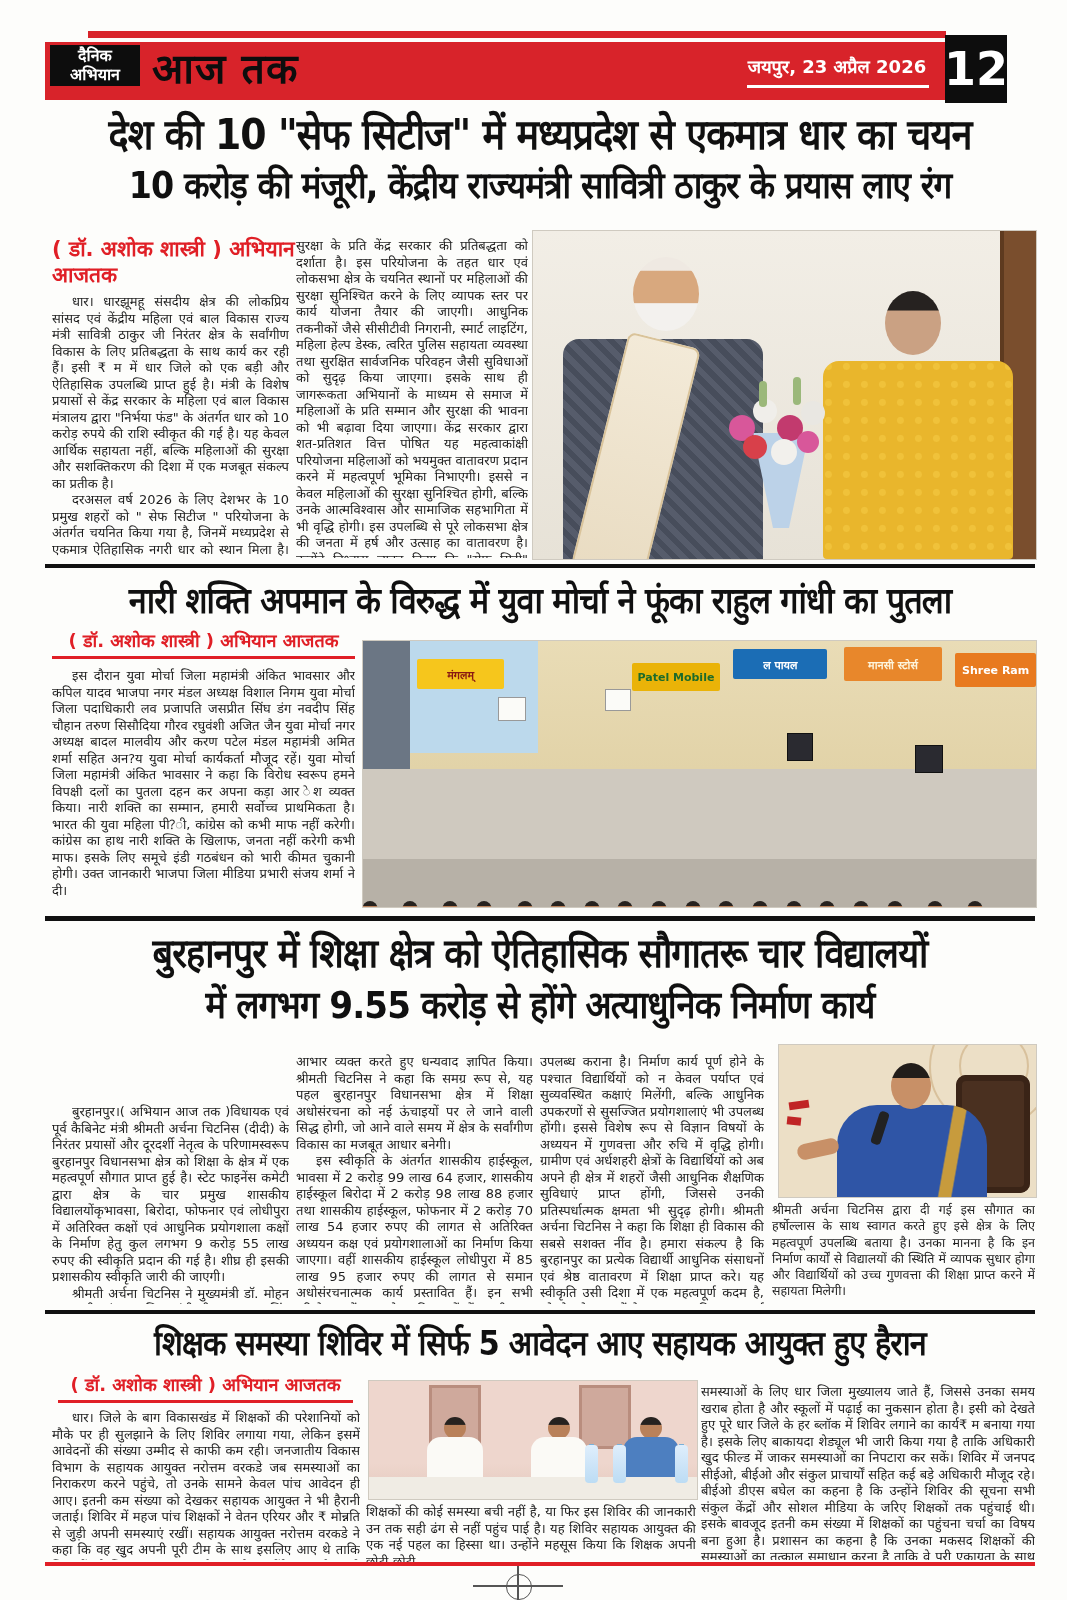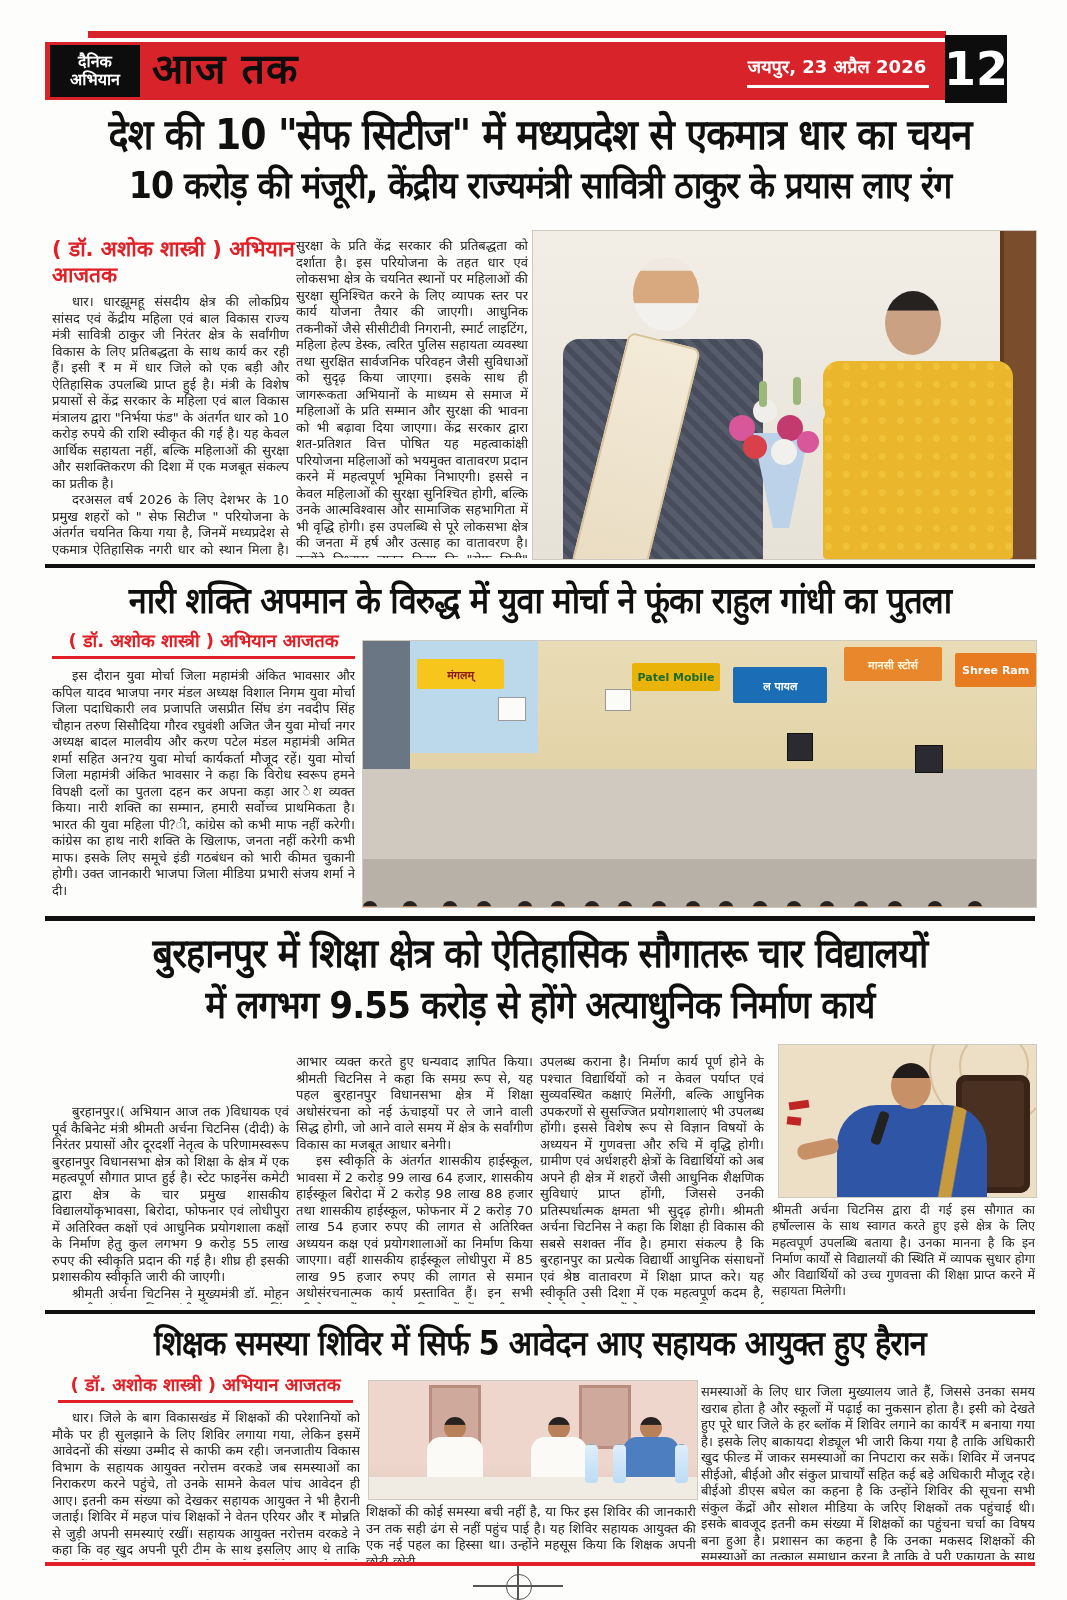--- a/index.html
+++ b/index.html
@@ -81,21 +81,21 @@
   .cropmark .h{position:absolute;left:0;top:13px;width:90px;height:1.5px;background:#555;}
   .cropmark .v{position:absolute;left:44px;top:-6px;width:1.5px;height:40px;background:#555;}
 </style>
 </head>
 <body>
 
 <div class="page">
 
   <div class="abs topstrip" style="left:88px;top:31px;width:858px;height:7px;"></div>
   <div class="abs banner" style="left:45px;top:42px;width:900px;height:58px;"></div>
-  <div class="abs logo-box" style="left:50px;top:45px;width:90px;height:52px;">
+  <div class="abs logo-box" style="left:50px;top:45px;width:90px;height:41px;">
     <span>दैनिक</span>
     <span>अभियान</span>
   </div>
   <div class="abs logo-main" style="left:152px;top:49px;">आज तक</div>
   <div class="abs date" style="left:742px;top:54px;width:190px;">जयपुर, 23 अप्रैल 2026</div>
   <div class="abs date-rule" style="left:747px;top:85px;width:182px;height:3px;"></div>
   <div class="abs pagenum-box" style="left:945px;top:35px;width:62px;height:68px;">
     <span>12</span>
   </div>
 
@@ -150,21 +150,21 @@
   <div class="abs photo ph2" style="left:362px;top:640px;width:673px;height:266px;">
     <div class="bldg"></div>
     <div class="sky"></div>
     <div class="darkb"></div>
     <div class="sign" style="left:8%;top:18px;width:13%;height:30px;background:#f6c61c;color:#8a1a12;">
       <span>मंगलम्</span>
     </div>
     <div class="sign" style="left:40%;top:22px;width:13%;height:28px;background:#eab308;color:#1d6b2a;">
       <span>Patel Mobile</span>
     </div>
-    <div class="sign" style="left:55%;top:26px;width:14%;height:36px;background:#1b6db5;color:#fff;">
+    <div class="sign" style="left:55%;top:8px;width:14%;height:30px;background:#1b6db5;color:#fff;">
       <span>ल पायल</span>
     </div>
     <div class="sign" style="left:71.5%;top:6px;width:14.5%;height:34px;background:#e8872b;color:#fdf5dc;">
       <span>मानसी स्टोर्स</span>
     </div>
     <div class="sign" style="left:88%;top:12px;width:12%;height:34px;background:#e87a1f;color:#fff;">
       <span>Shree Ram</span>
     </div>
     <div class="street"></div>
     <div class="crowd">

